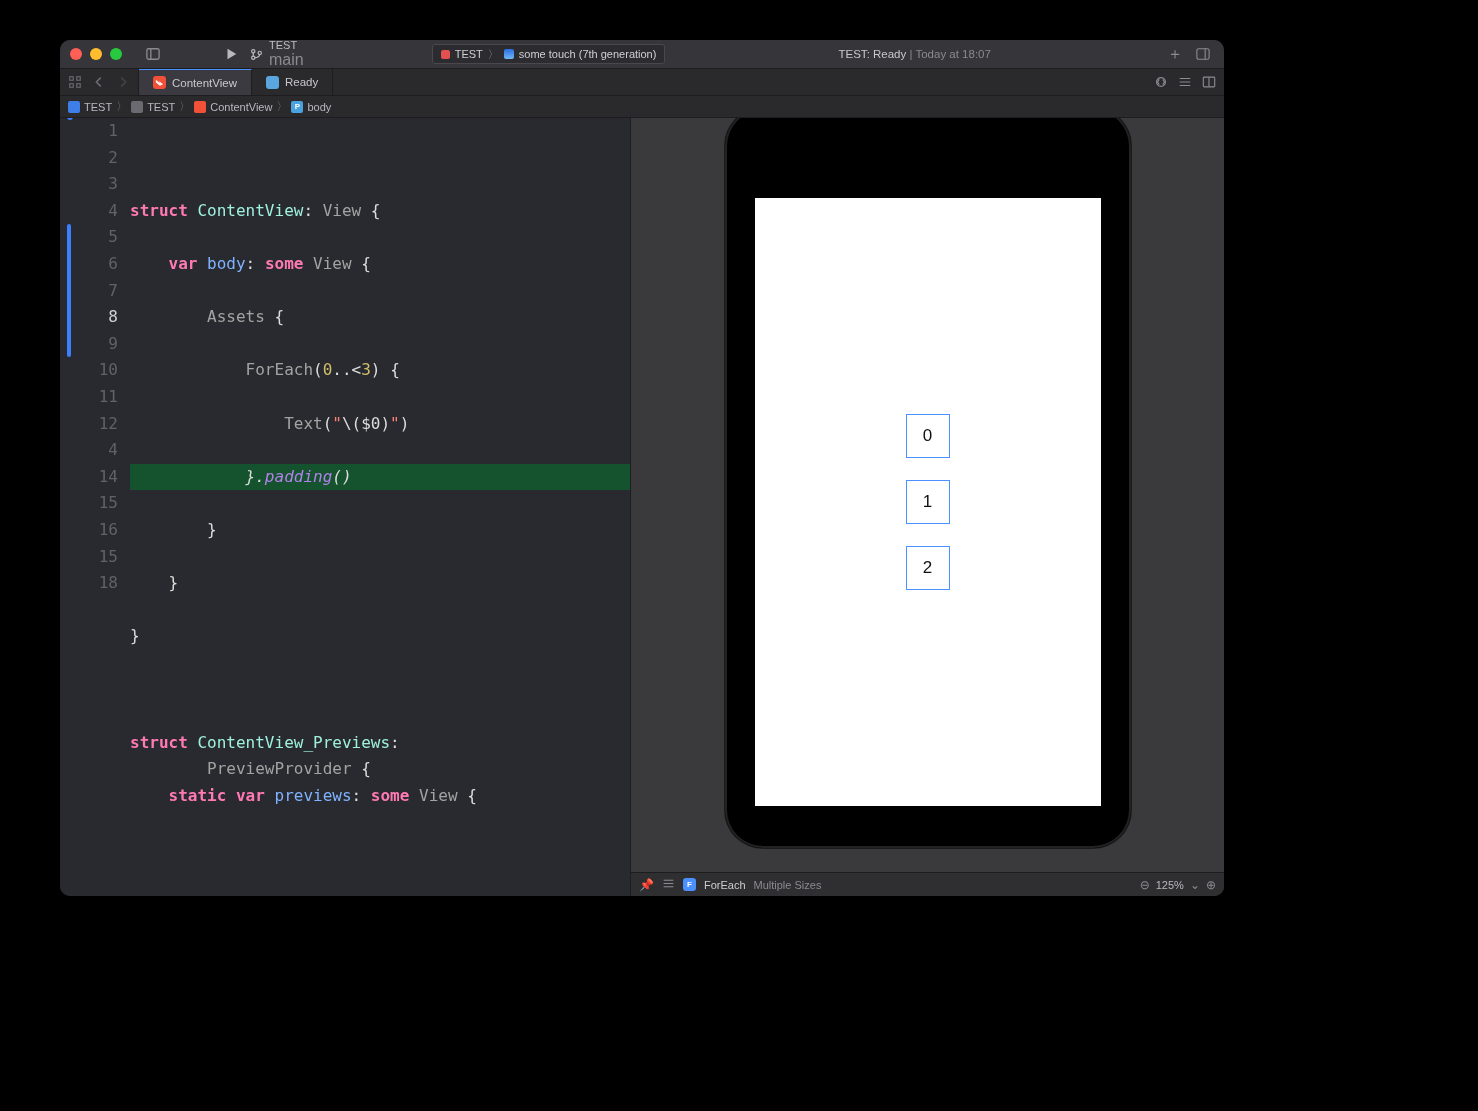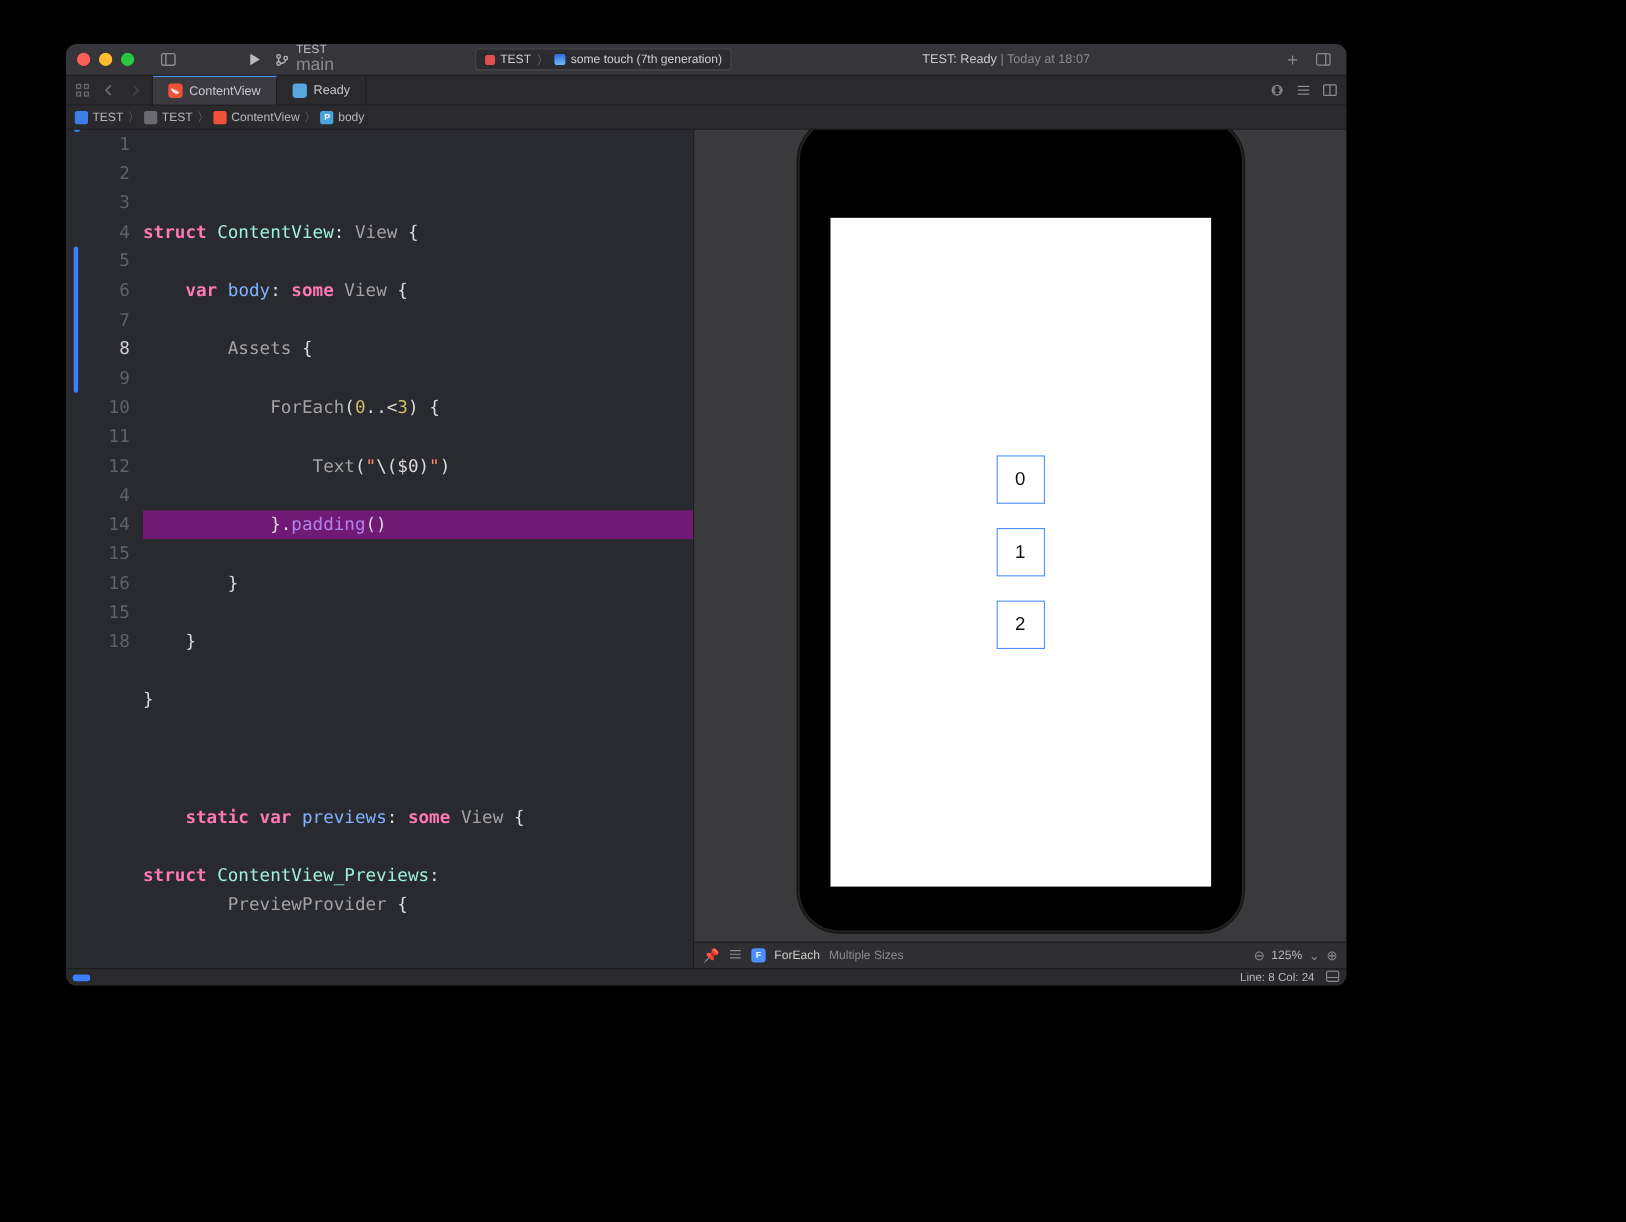--- a/index.html
+++ b/index.html
@@ -140,21 +140,21 @@
     }
     .gutter .ln { height: 26.6px; }
     .change-bar {
       position: absolute;
       left: 7px; width: 4px;
       background: #3b7fff;
       border-radius: 2px;
     }
     .code { flex: 1; white-space: pre; }
     .code .row { height: 26.6px; }
-    .hl { background: #701a75; }
+    .hl { background: #14532d; font-style: italic; }
     .tk-kw { color: #ff7ab2; font-weight: 600; }
     .tk-type { color: #9ef1dd; }
     .tk-typeP { color: #a3a3a3; }
     .tk-id   { color: #dcdcdc; }
     .tk-prop { color: #7fb3ff; }
     .tk-fn   { color: #b281eb; }
     .tk-num  { color: #d0bf69; }
     .tk-str  { color: #ff8170; }
     .tk-pun  { color: #dcdcdc; }
     
@@ -394,23 +394,23 @@
 <div class="row"><span class="tk-kw">struct</span> <span class="tk-type">ContentView</span><span class="tk-pun">: </span><span class="tk-typeP">View</span><span class="tk-pun"> {</span></div>
 <div class="row">    <span class="tk-kw">var</span> <span class="tk-prop">body</span><span class="tk-pun">: </span><span class="tk-kw">some</span> <span class="tk-typeP">View</span><span class="tk-pun"> {</span></div>
 <div class="row">        <span class="tk-typeP">Assets</span><span class="tk-pun"> {</span></div>
 <div class="row">            <span class="tk-typeP">ForEach</span><span class="tk-pun">(</span><span class="tk-num">0</span><span class="tk-pun">..&lt;</span><span class="tk-num">3</span><span class="tk-pun">) {</span></div>
 <div class="row">                <span class="tk-typeP">Text</span><span class="tk-pun">(</span><span class="tk-str">"</span><span class="tk-pun">\($0)</span><span class="tk-str">"</span><span class="tk-pun">)</span></div>
 <div class="row hl">            <span class="tk-pun">}.</span><span class="tk-fn">padding</span><span class="tk-pun">()</span></div>
 <div class="row">        <span class="tk-pun">}</span></div>
 <div class="row">    <span class="tk-pun">}</span></div>
 <div class="row"><span class="tk-pun">}</span></div>
 <div class="row"></div>
-<div class="row">    <span class="tk-kw">static</span> <span class="tk-kw">var</span> <span class="tk-prop">previews</span><span class="tk-pun">: </span><span class="tk-kw">some</span> <span class="tk-typeP">View</span><span class="tk-pun"> {</span></div>
 <div class="row"><span class="tk-kw">struct</span> <span class="tk-type">ContentView_Previews</span><span class="tk-pun">:</span>
         <span class="tk-typeP">PreviewProvider</span><span class="tk-pun"> {</span></div>
+<div class="row">    <span class="tk-kw">static</span> <span class="tk-kw">var</span> <span class="tk-prop">previews</span><span class="tk-pun">: </span><span class="tk-kw">some</span> <span class="tk-typeP">View</span><span class="tk-pun"> {</span></div>
 
 
 
 
       </div>
     </div>
 
     <div class="preview-pane">
       <div class="canvas-wrap">
         <div class="phone">
@@ -437,25 +437,13 @@
         <span class="zoom">
           <span class="mag">⊖</span>
           <span>125%</span>
           <span class="mag">⌄</span>
           <span class="mag">⊕</span>
         </span>
       </div>
     </div>
   </div>
 
-  <div class="statusbar">
-    <span class="blue-pill"></span>
-    <span class="flex"></span>
-    <span>Line: 8  Col: 24</span>
-    <span style="width:10px"></span>
-    <span style="color:#8a8a90">
-      <svg width="13" height="11" viewBox="0 0 16 14" stroke="currentColor" fill="none" stroke-width="1.3">
-          <rect x="1" y="1" width="14" height="12" rx="2"></rect>
-          <line x1="1" y1="8.5" x2="15" y2="8.5"></line>
-        </svg>
-    </span>
-  </div>
 </div>
 
 </body></html>

